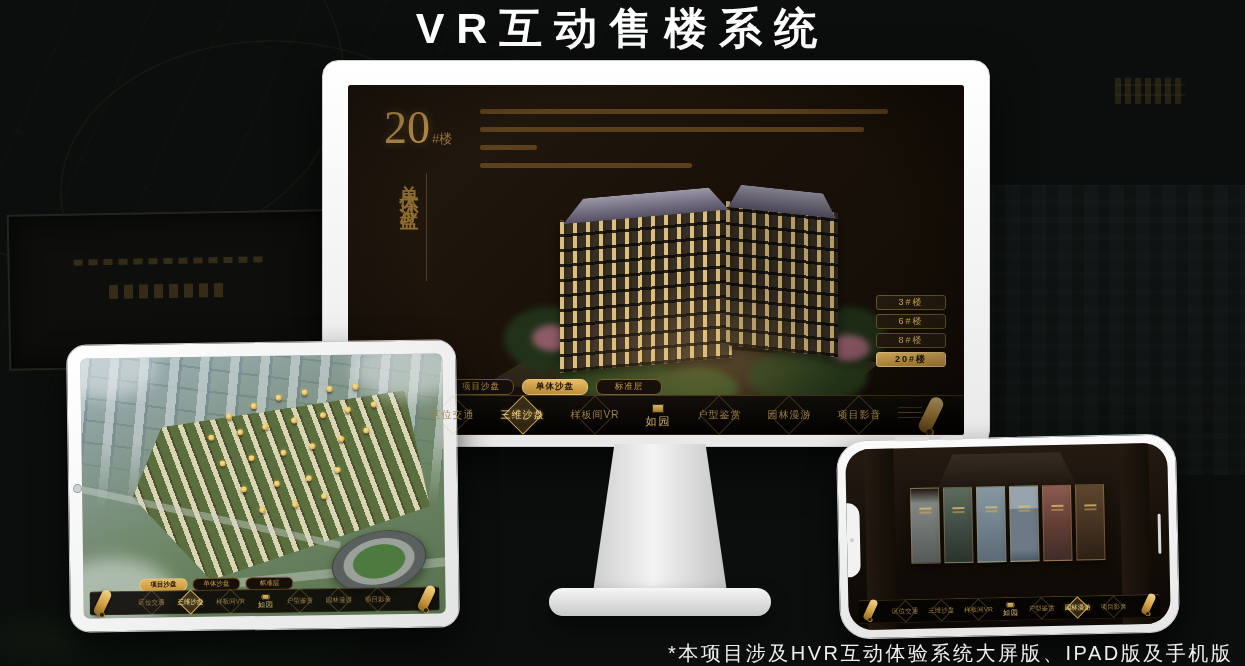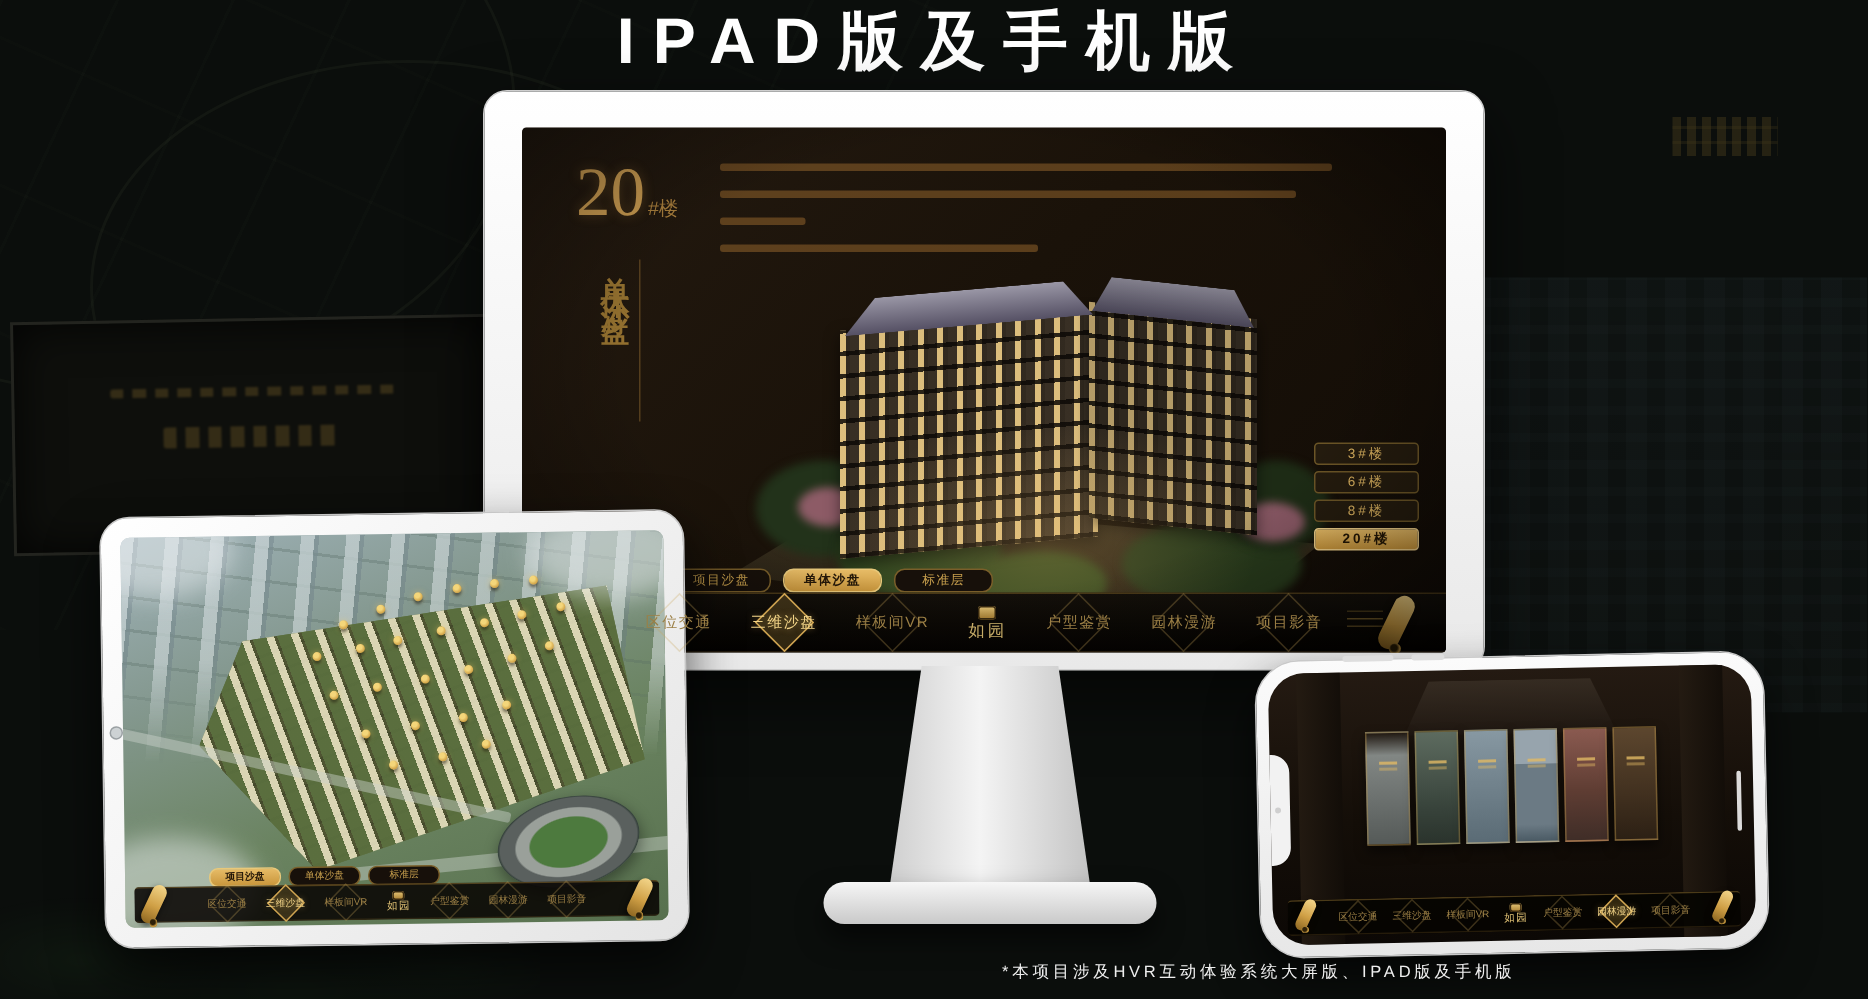--- a/index.html
+++ b/index.html
@@ -30,21 +30,21 @@
       radial-gradient(ellipse 140px 60px at 15% 80%, rgba(25,45,25,.8), transparent 70%),
       radial-gradient(ellipse 180px 70px at 55% 95%, rgba(20,38,22,.7), transparent 70%),
       radial-gradient(ellipse 120px 50px at 85% 85%, rgba(22,40,24,.6), transparent 70%);}
   .bg-gold-dash{position:absolute;right:60px;top:78px;width:70px;height:26px;opacity:.3;
     background:repeating-linear-gradient(90deg, rgba(190,150,60,.5) 0 6px, transparent 6px 10px),
                repeating-linear-gradient(0deg, transparent 0 8px, rgba(190,150,60,.3) 8px 10px);}
 
   
   .title{position:absolute;left:0;top:0;width:100%;text-align:center;margin:0;
     font-size:43px;font-weight:700;letter-spacing:12px;color:#ffffff;line-height:56px;}
-  .caption{position:absolute;left:668px;top:640px;color:#efefef;font-size:11px;
+  .caption{position:absolute;left:668px;top:640px;color:#efefef;font-size:20px;
     letter-spacing:2.5px;white-space:nowrap;}
 
   
   .scroll{position:relative;flex:0 0 auto;}
   .scroll .bar{position:absolute;inset:0;border-radius:8px;transform:rotate(26deg);
     background:linear-gradient(180deg,#f2d488 0%,#cf9f45 55%,#8f6822 100%);
     box-shadow:0 2px 4px rgba(0,0,0,.6);}
   .scroll .tip{position:absolute;left:15%;bottom:-6%;width:55%;aspect-ratio:1;border-radius:50%;
     background:radial-gradient(circle at 42% 42%, #2e2008 34%, #c89a40 62%, #7a5a1c 100%);}
   .scroll .lines{position:absolute;right:115%;top:42%;width:24px;height:1px;background:rgba(200,160,70,.5);
@@ -227,21 +227,21 @@
   <div class="bg-arc arc1"></div>
   <div class="bg-arc arc2"></div>
   <div class="bg-plaque">
     <div class="g1"></div>
     <div class="g2"></div>
   </div>
   <div class="bg-city"></div>
   <div class="bg-foliage"></div>
   <div class="bg-gold-dash"></div>
 
-  <h1 class="title">IPAD版及手机版</h1>
+  <h1 class="title">VR互动售楼系统</h1>
 
   <div class="monitor">
     <div class="m-screen">
 
       <div class="m-head">
         <span class="num">20</span><span class="suf">#楼</span>
       </div>
       <div class="m-vert">单体沙盘</div>
       <div class="m-vert-line"></div>
 

